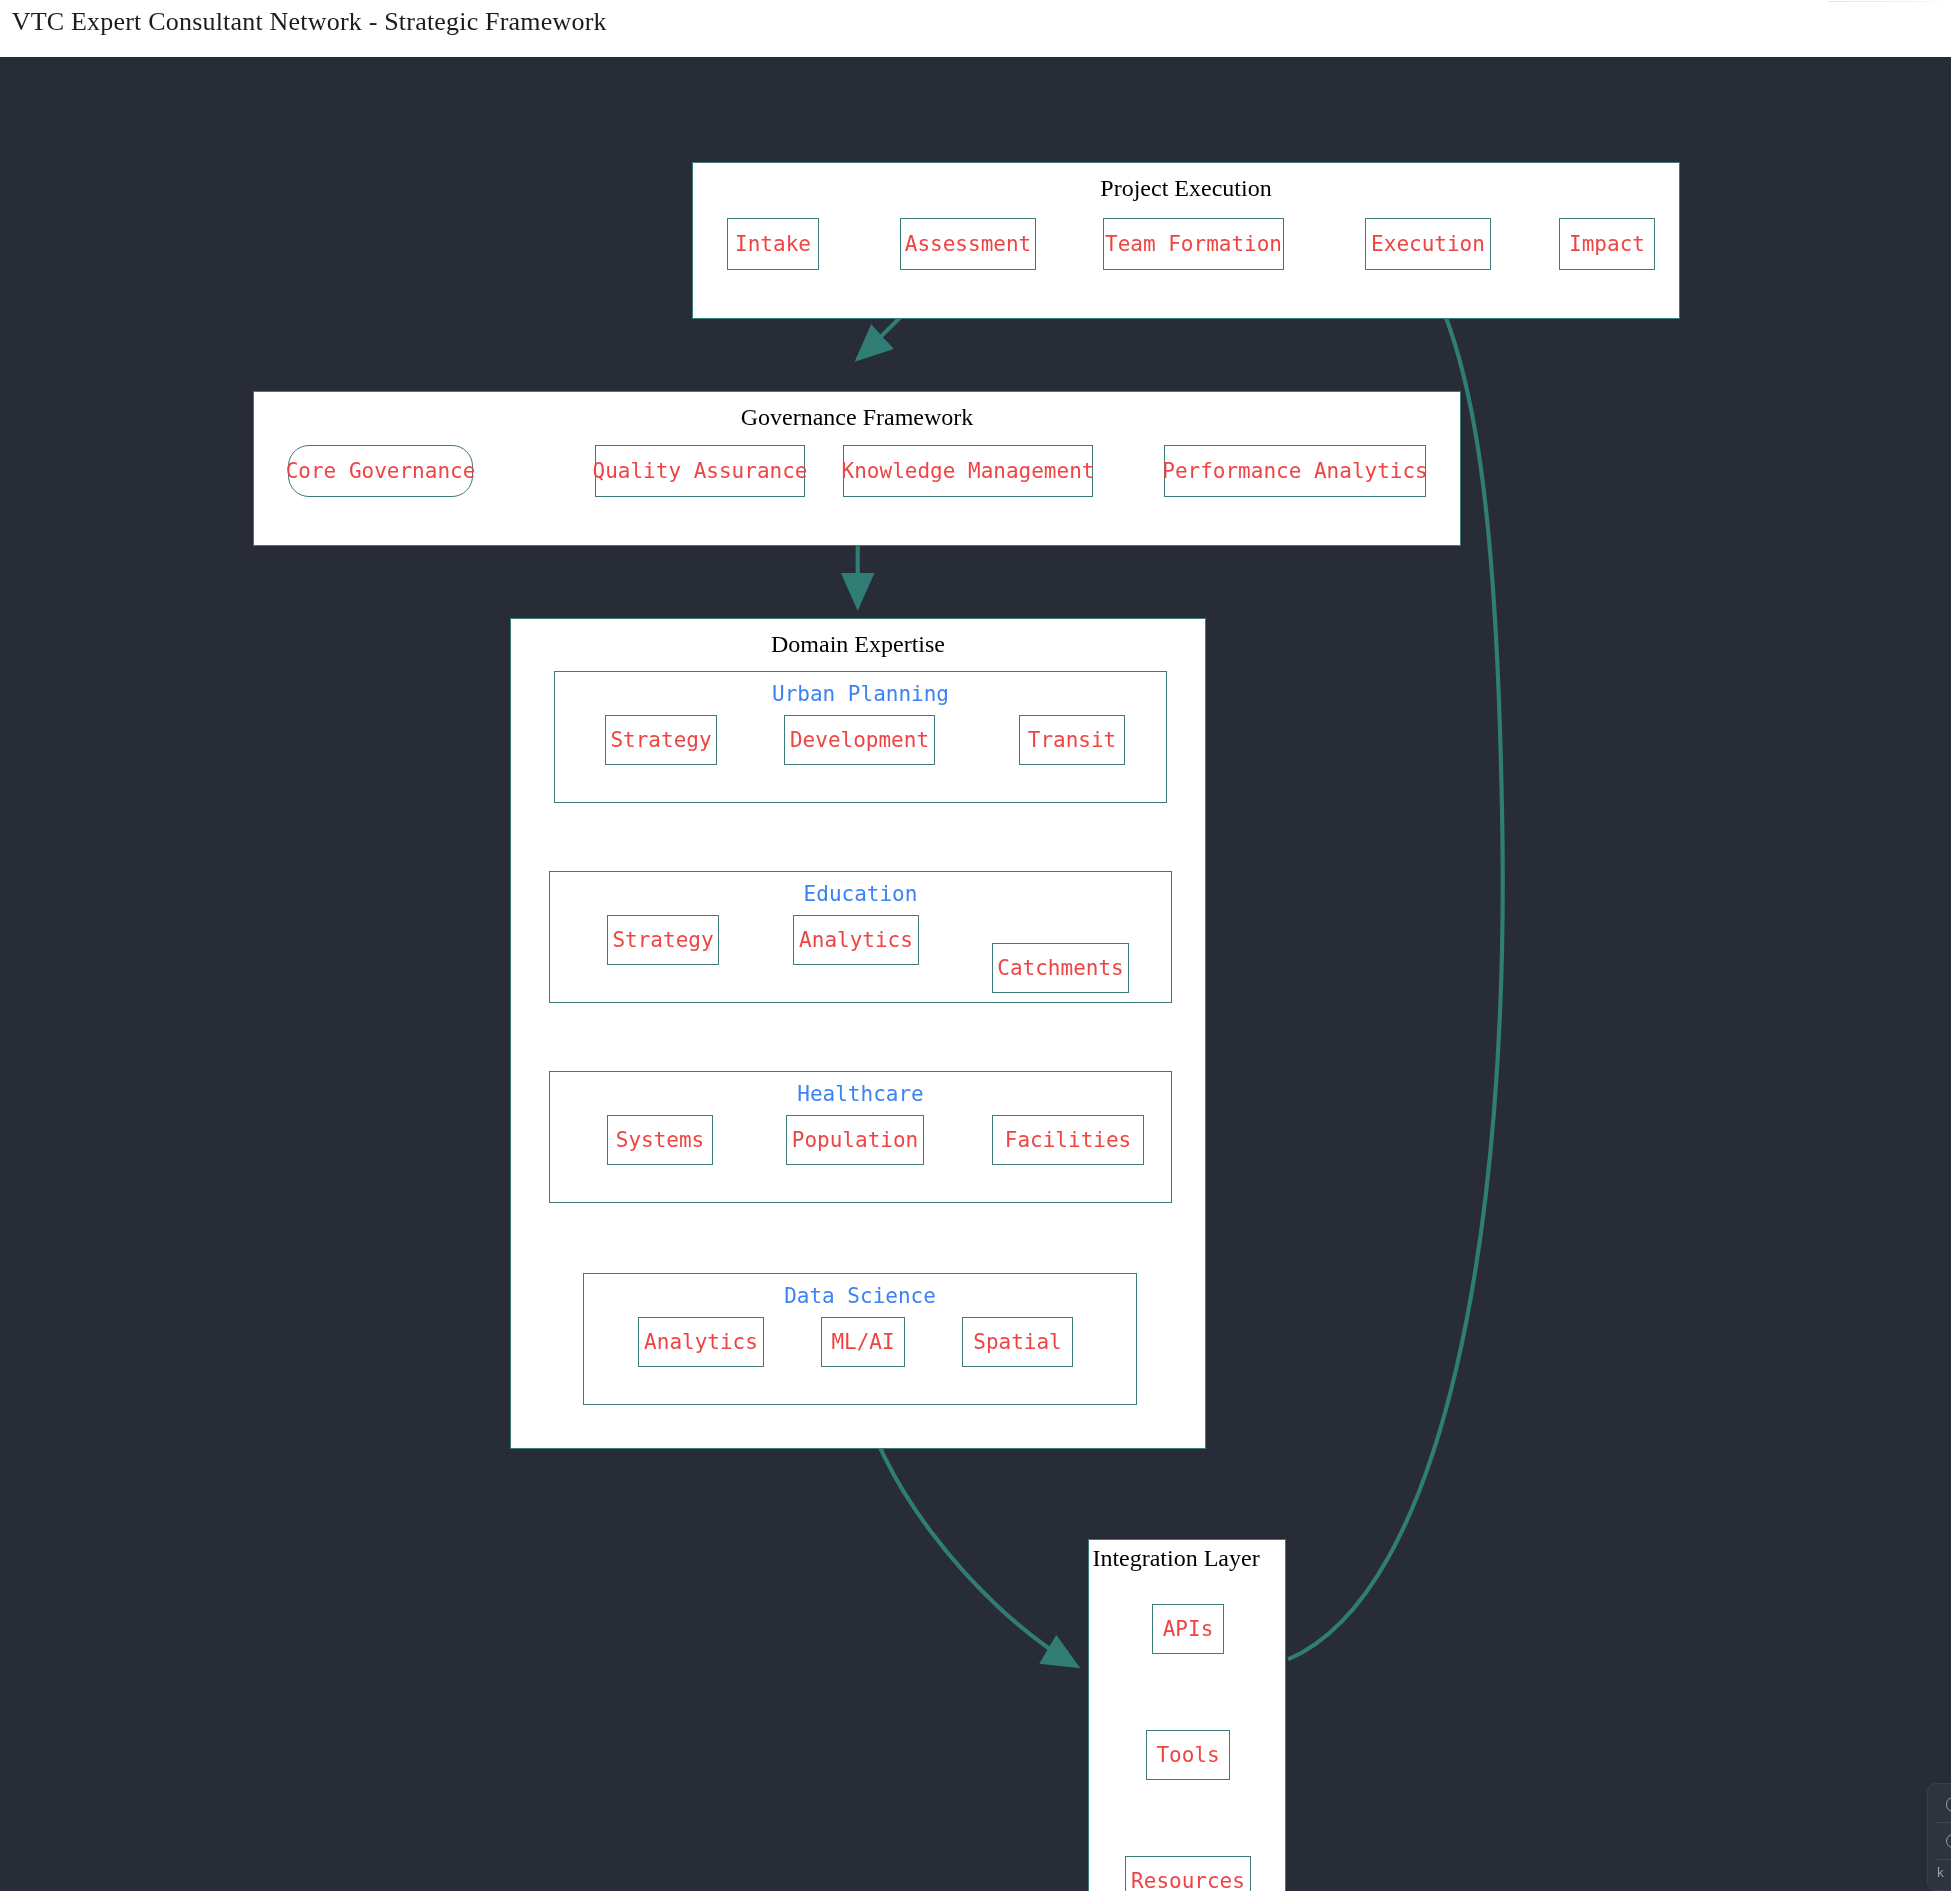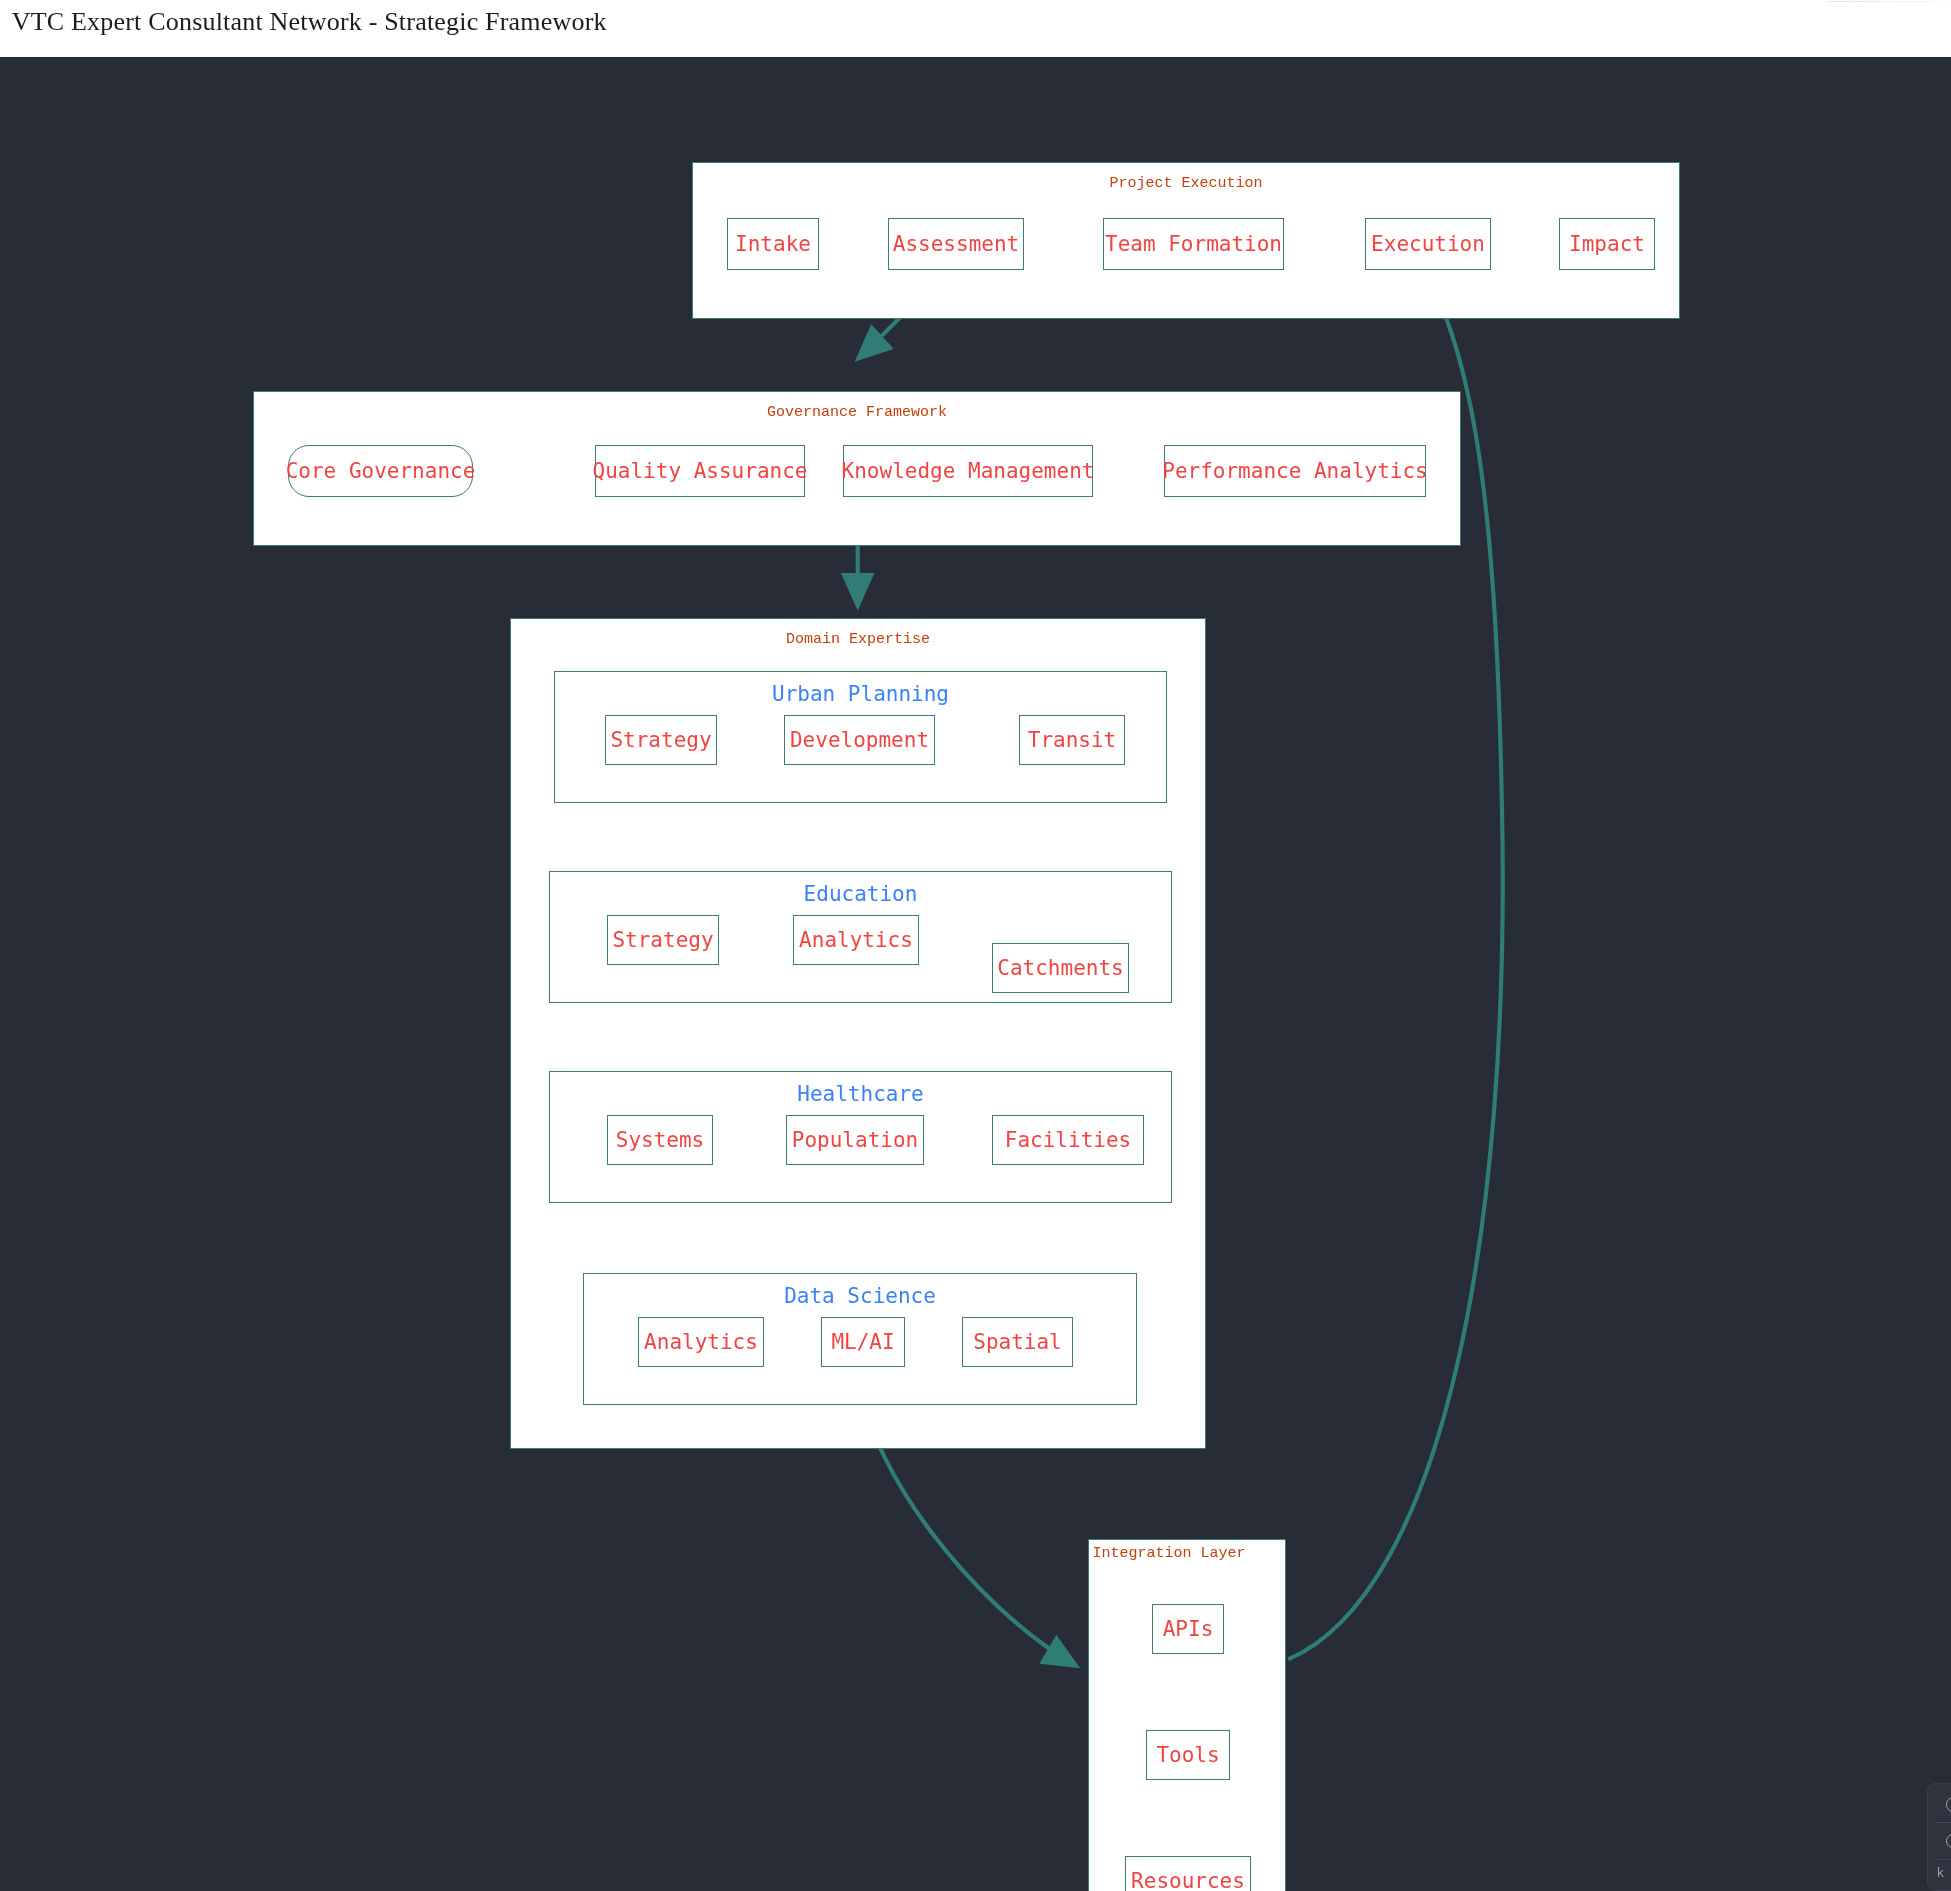--- a/index.html
+++ b/index.html
@@ -40,23 +40,23 @@
 
   
   .cluster {
     position: absolute;
     background: #ffffff;
     border: 1.7px solid #3d7b78;
   }
   .cluster-title {
     position: absolute; left: 0; right: 0; top: 11.7px;
     text-align: center;
-    font-family: Liberation Mono, monospace;
-    font-size: 15px;
-    color: #c2410c;
+    font-family: Liberation Serif, serif;
+    font-size: 24px;
+    color: #000000;
     white-space: nowrap;
   }
   .cluster-title.overflow { left: 3.4px; right: auto; text-align: left; }
 
   
   .subcluster {
     position: absolute;
     background: #ffffff;
     border: 1.7px solid #3d7b78;
   }
@@ -147,21 +147,21 @@
       <g>
         <line x1="572" y1="491" x2="655" y2="491" stroke="#2f7d75" stroke-width="6" marker-end="url(#ah)"></line>
         <line x1="920" y1="491" x2="1000" y2="491" stroke="#2f7d75" stroke-width="6" marker-end="url(#ah)"></line>
         <line x1="1305" y1="491" x2="1385" y2="491" stroke="#2f7d75" stroke-width="6" marker-end="url(#ah)"></line>
       </g>
     </svg>
 
     <div class="cluster" style="left:692px; top:105px; width:988px; height:157px;">
       <div class="cluster-title">Project Execution</div>
       <div class="node" style="left:34px; top:55px; width:92px; height:52px;">Intake</div>
-      <div class="node" style="left:195px; top:55px; width:136px; height:52px;">Assessment</div>
+      <div class="node" style="left:207px; top:55px; width:136px; height:52px;">Assessment</div>
       <div class="node" style="left:410px; top:55px; width:181px; height:52px;">Team Formation</div>
       <div class="node" style="left:672px; top:55px; width:126px; height:52px;">Execution</div>
       <div class="node" style="left:866px; top:55px; width:96px; height:52px;">Impact</div>
     </div>
 
     <div class="cluster" style="left:253px; top:334px; width:1208px; height:155px;">
       <div class="cluster-title">Governance Framework</div>
       <div class="node" style="left:34px; top:53px; width:185px; height:52px;border-radius:21px;">Core Governance</div>
       <div class="node" style="left:301px; top:53px; width:210px; height:52px;margin-left:40px;">Quality Assurance</div>
       <div class="node" style="left:589px; top:53px; width:250px; height:52px;">Knowledge Management</div>

